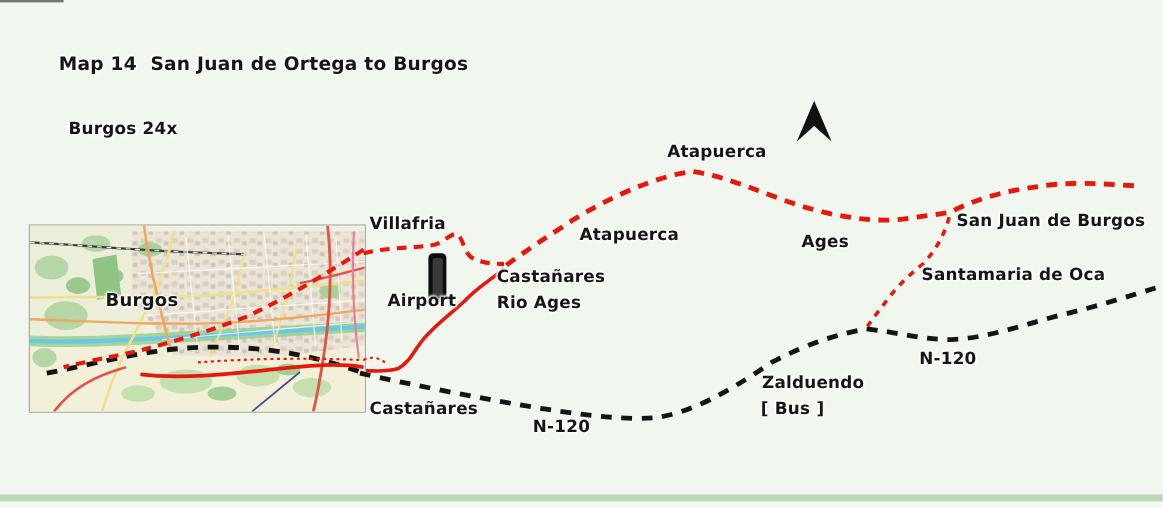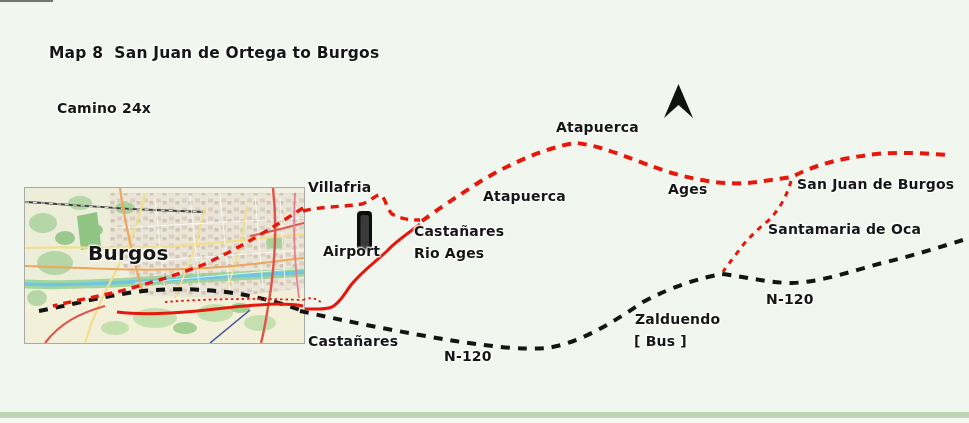--- a/index.html
+++ b/index.html
@@ -8,21 +8,21 @@
     background:var(--background,#f1f7ef);
     font-family:"DejaVu Sans", sans-serif;
     color:#161616;
   }
   .lbl{
     position:absolute;white-space:pre;font-weight:700;font-size:14px;
     letter-spacing:.2px;line-height:1.05;
     text-shadow:0 0 2px #fff,0 0 3px #fff,1px 1px 2px #fff,-1px -1px 2px #fff;
   }
   .title{font-size:15.5px;}
-  .burgos{font-size:20px;}
+  .burgos{font-size:15px;}
   svg{position:absolute;left:0;top:0;}
   .r-dash{stroke:var(--route-red,#e8170c);stroke-width:4;fill:none;stroke-dasharray:9 7;}
   .r-dash-thin{stroke:var(--route-red,#e8170c);stroke-width:3.4;fill:none;stroke-dasharray:8 6;}
   .r-branch{stroke:var(--route-red,#e8170c);stroke-width:3;fill:none;stroke-dasharray:5.5 5.5;}
   .r-solid{stroke:var(--route-red,#e8170c);stroke-width:3;fill:none;}
   .r-dot{stroke:var(--route-red,#e8170c);stroke-width:1.8;fill:none;stroke-dasharray:2.5 3;}
   .k-dash{stroke:var(--road-black,#141414);stroke-width:4;fill:none;stroke-dasharray:9 8;}
   .inset{
     position:absolute;left:24px;top:187px;width:279px;height:155px;
     border:1px solid #a9aca6;box-sizing:content-box;background:#eff0e2;
@@ -102,26 +102,26 @@
   <path class="k-dash" d="M300,311 C345,321 405,333 455,341 C495,347 523,350 547,348 C575,344 605,328 643,302 C673,286 700,278 722,274 C748,277 768,283 792,283 C822,282 852,271 882,263 C912,256 940,247 963,240"></path>
 
   <polygon points="678.5,84 693,118 678.5,105 664,118" fill="#111"></polygon>
 
   <g>
     <rect x="357" y="211" width="15" height="40" rx="4" fill="#0d0d0d"></rect>
     <rect x="360.5" y="215" width="8.5" height="32" rx="2.5" fill="#3a3a3a"></rect>
   </g>
 </svg>
 
-<div class="lbl title" style="left:49px;top:45px;">Map 8  San Juan de Ortega to Burgos</div>
-<div class="lbl" style="left:57px;top:101px;">Camino 24x</div>
+<div class="lbl title" style="left:49px;top:45px;">Map 14  San Juan de Ortega to Burgos</div>
+<div class="lbl" style="left:57px;top:101px;">Burgos 24x</div>
 <div class="lbl" style="left:308px;top:180px;text-align:right;">Villafria</div>
 <div class="lbl" style="left:556px;top:120px;text-align:center;">Atapuerca</div>
 <div class="lbl" style="left:483px;top:189px;">Atapuerca</div>
-<div class="lbl" style="left:668px;top:182px;">Ages</div>
+<div class="lbl" style="left:668px;top:195px;">Ages</div>
 <div class="lbl" style="left:797px;top:177px;">San Juan de Burgos</div>
 <div class="lbl" style="left:768px;top:222px;">Santamaria de Oca</div>
 <div class="lbl" style="left:414px;top:224px;">Castañares</div>
 <div class="lbl" style="left:414px;top:246px;">Rio Ages</div>
 <div class="lbl" style="left:323px;top:244px;">Airport</div>
 <div class="lbl burgos" style="left:88px;top:243px;">Burgos</div>
 <div class="lbl" style="left:308px;top:334px;">Castañares</div>
 <div class="lbl" style="left:444px;top:349px;">N-120</div>
 <div class="lbl" style="left:766px;top:292px;">N-120</div>
 <div class="lbl" style="left:635px;top:312px;">Zalduendo</div>

